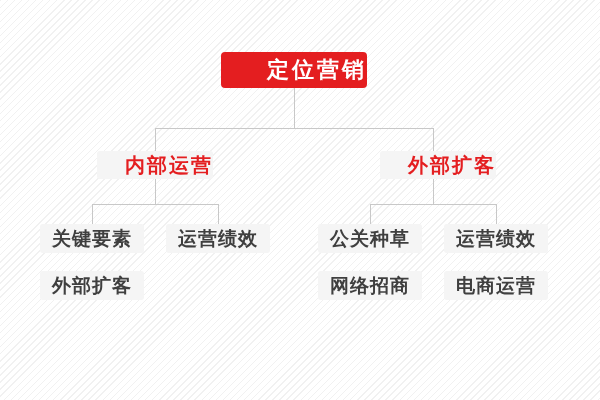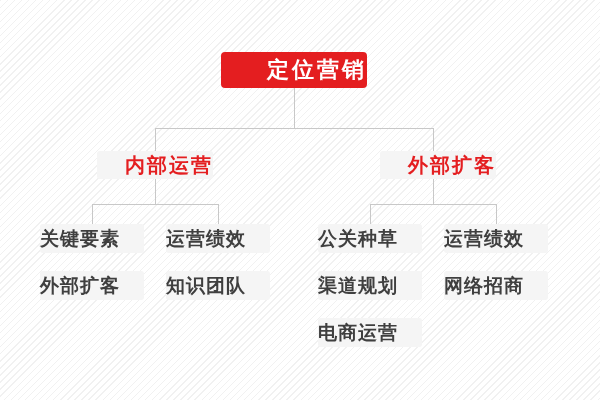--- a/index.html
+++ b/index.html
@@ -62,20 +62,21 @@
   .leaf-group-right { left: 318px; top: 224px; }
   .leaf-node {
     position: relative;
     width: 104px; height: 29px;
     line-height: 29px;
     background: var(--boxbg, #f5f5f5);
     color: var(--leaftext, #3f3f3f);
     font-size: 19px;
     letter-spacing: 1px;
     box-sizing: border-box;
+    text-align: center;
     border-radius: 3px;
     font-weight: bold;
     white-space: nowrap;
   }
 </style>
 </head>
 <body>
 
 <div class="canvas">
 
@@ -100,24 +101,22 @@
   <div class="node root-node">定位营销</div>
 
   <div class="node branch-node branch-left">内部运营</div>
 
   <div class="node branch-node branch-right">外部扩客</div>
 
   <div class="leaf-group leaf-group-left">
     <div class="leaf-node">关键要素</div>
     <div class="leaf-node">运营绩效</div>
     <div class="leaf-node">外部扩客</div>
-    <div class="leaf-node">知识团队</div>
   </div>
 
   <div class="leaf-group leaf-group-right">
     <div class="leaf-node">公关种草</div>
     <div class="leaf-node">运营绩效</div>
-    <div class="leaf-node">渠道规划</div>
     <div class="leaf-node">网络招商</div>
     <div class="leaf-node">电商运营</div>
   </div>
 
 </div>
 
 </body></html>

